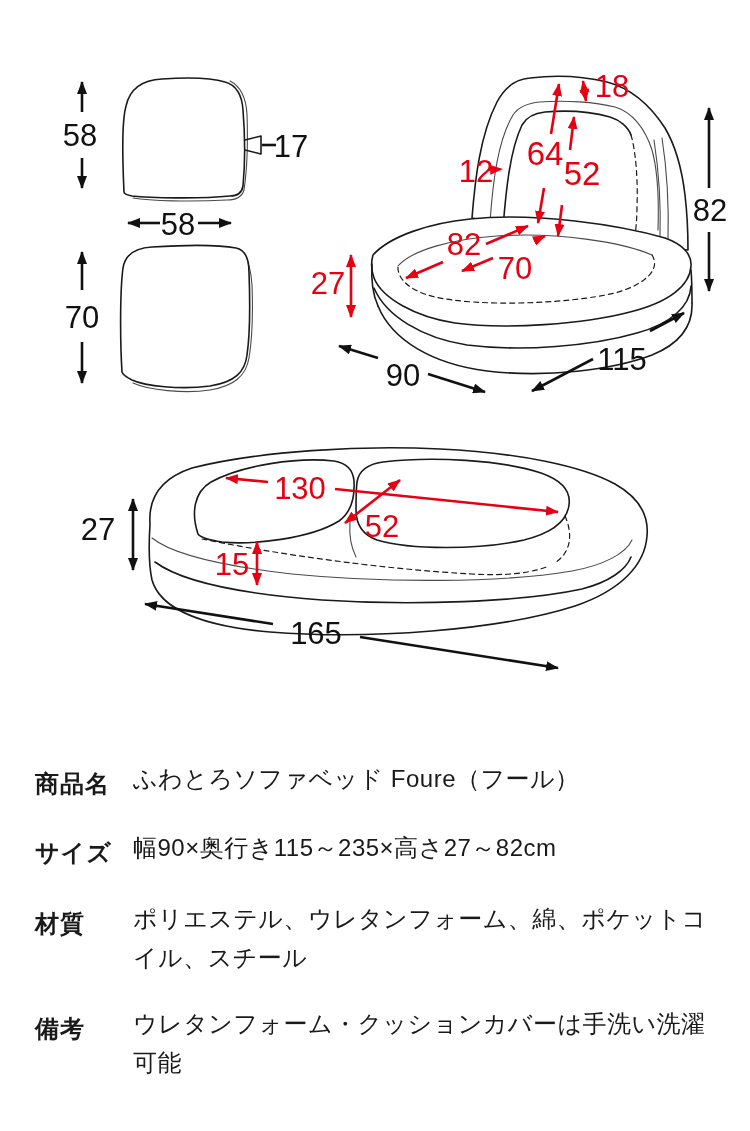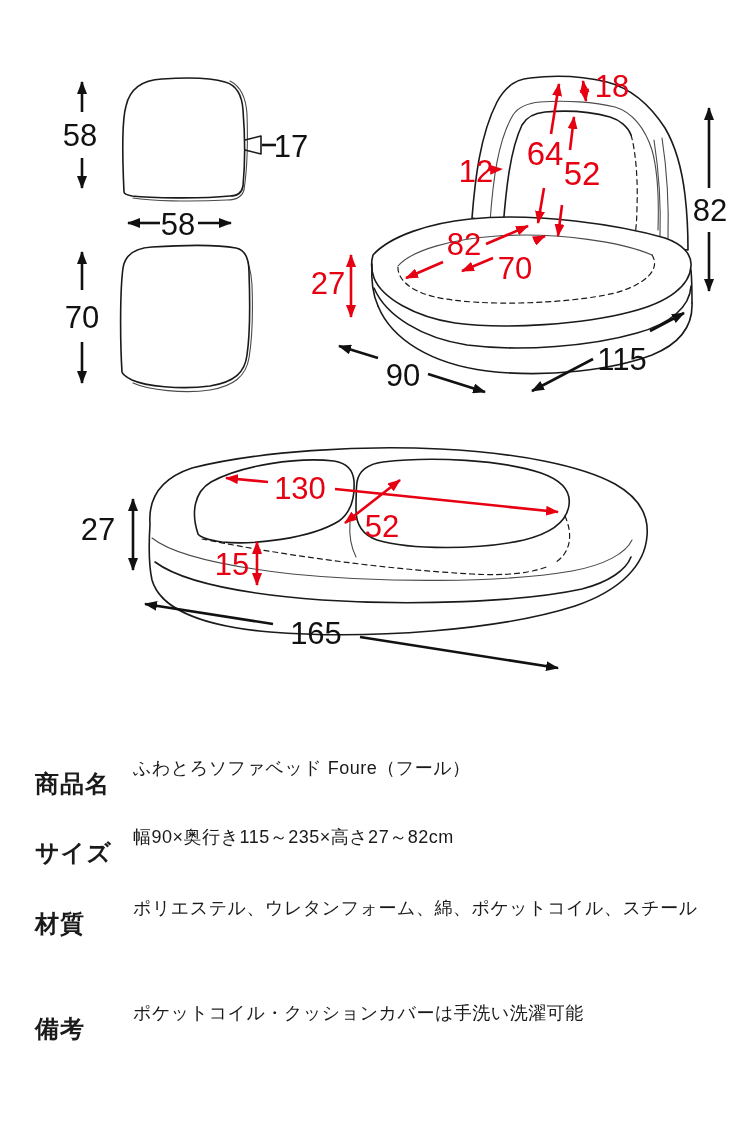--- a/index.html
+++ b/index.html
@@ -14,21 +14,21 @@
   .dimlineR{fill:none;stroke:#e60012;stroke-width:2.6;}
   .dimlineB{fill:none;stroke:#111111;stroke-width:2.6;}
   .dimdotR{fill:none;stroke:#e60012;stroke-width:2.2;stroke-dasharray:2 3;}
   text{font-family:"Liberation Sans",sans-serif;text-anchor:middle;}
   .dimR{fill:#e60012;font-size:31px;}
   .dimRbig{fill:#e60012;font-size:33px;}
   .dimB{fill:#111111;font-size:31px;}
   
   .spec-row{position:absolute;left:0;width:750px;}
   .spec-label{position:absolute;left:35px;top:0;font-size:24px;font-weight:bold;color:#1a1a1a;letter-spacing:1px;white-space:nowrap;margin-top:24px;}
-  .spec-value{position:absolute;left:133px;top:5px;width:580px;font-size:18px;color:#1a1a1a;letter-spacing:0.5px;line-height:39px;}
+  .spec-value{position:absolute;left:133px;top:15px;width:580px;font-size:24px;color:#1a1a1a;letter-spacing:0.5px;line-height:39px;}
 </style>
 </head>
 <body>
 
 <div class="page">
 
   <svg style="left:40px;top:50px" width="270" height="345" viewBox="0 0 270 345">
     <defs>
       <marker id="mb1" markerUnits="userSpaceOnUse" markerWidth="14" markerHeight="10" refX="12" refY="5" orient="auto-start-reverse">
         <path d="M0,0 L13,5 L0,10 Z" fill="#111"></path>
@@ -169,17 +169,17 @@
     <div class="spec-row" style="top:813px">
       <div class="spec-label">サイズ</div>
       <div class="spec-value">幅90×奥行き115～235×高さ27～82cm</div>
     </div>
     <div class="spec-row" style="top:884px">
       <div class="spec-label">材質</div>
       <div class="spec-value">ポリエステル、ウレタンフォーム、綿、ポケットコイル、スチール</div>
     </div>
     <div class="spec-row" style="top:989px">
       <div class="spec-label">備考</div>
-      <div class="spec-value">ポケットコイル・クッションカバーは手洗い洗濯可能</div>
+      <div class="spec-value">ウレタンフォーム・クッションカバーは手洗い洗濯可能</div>
     </div>
   </div>
 
 </div>
 
 </body></html>

